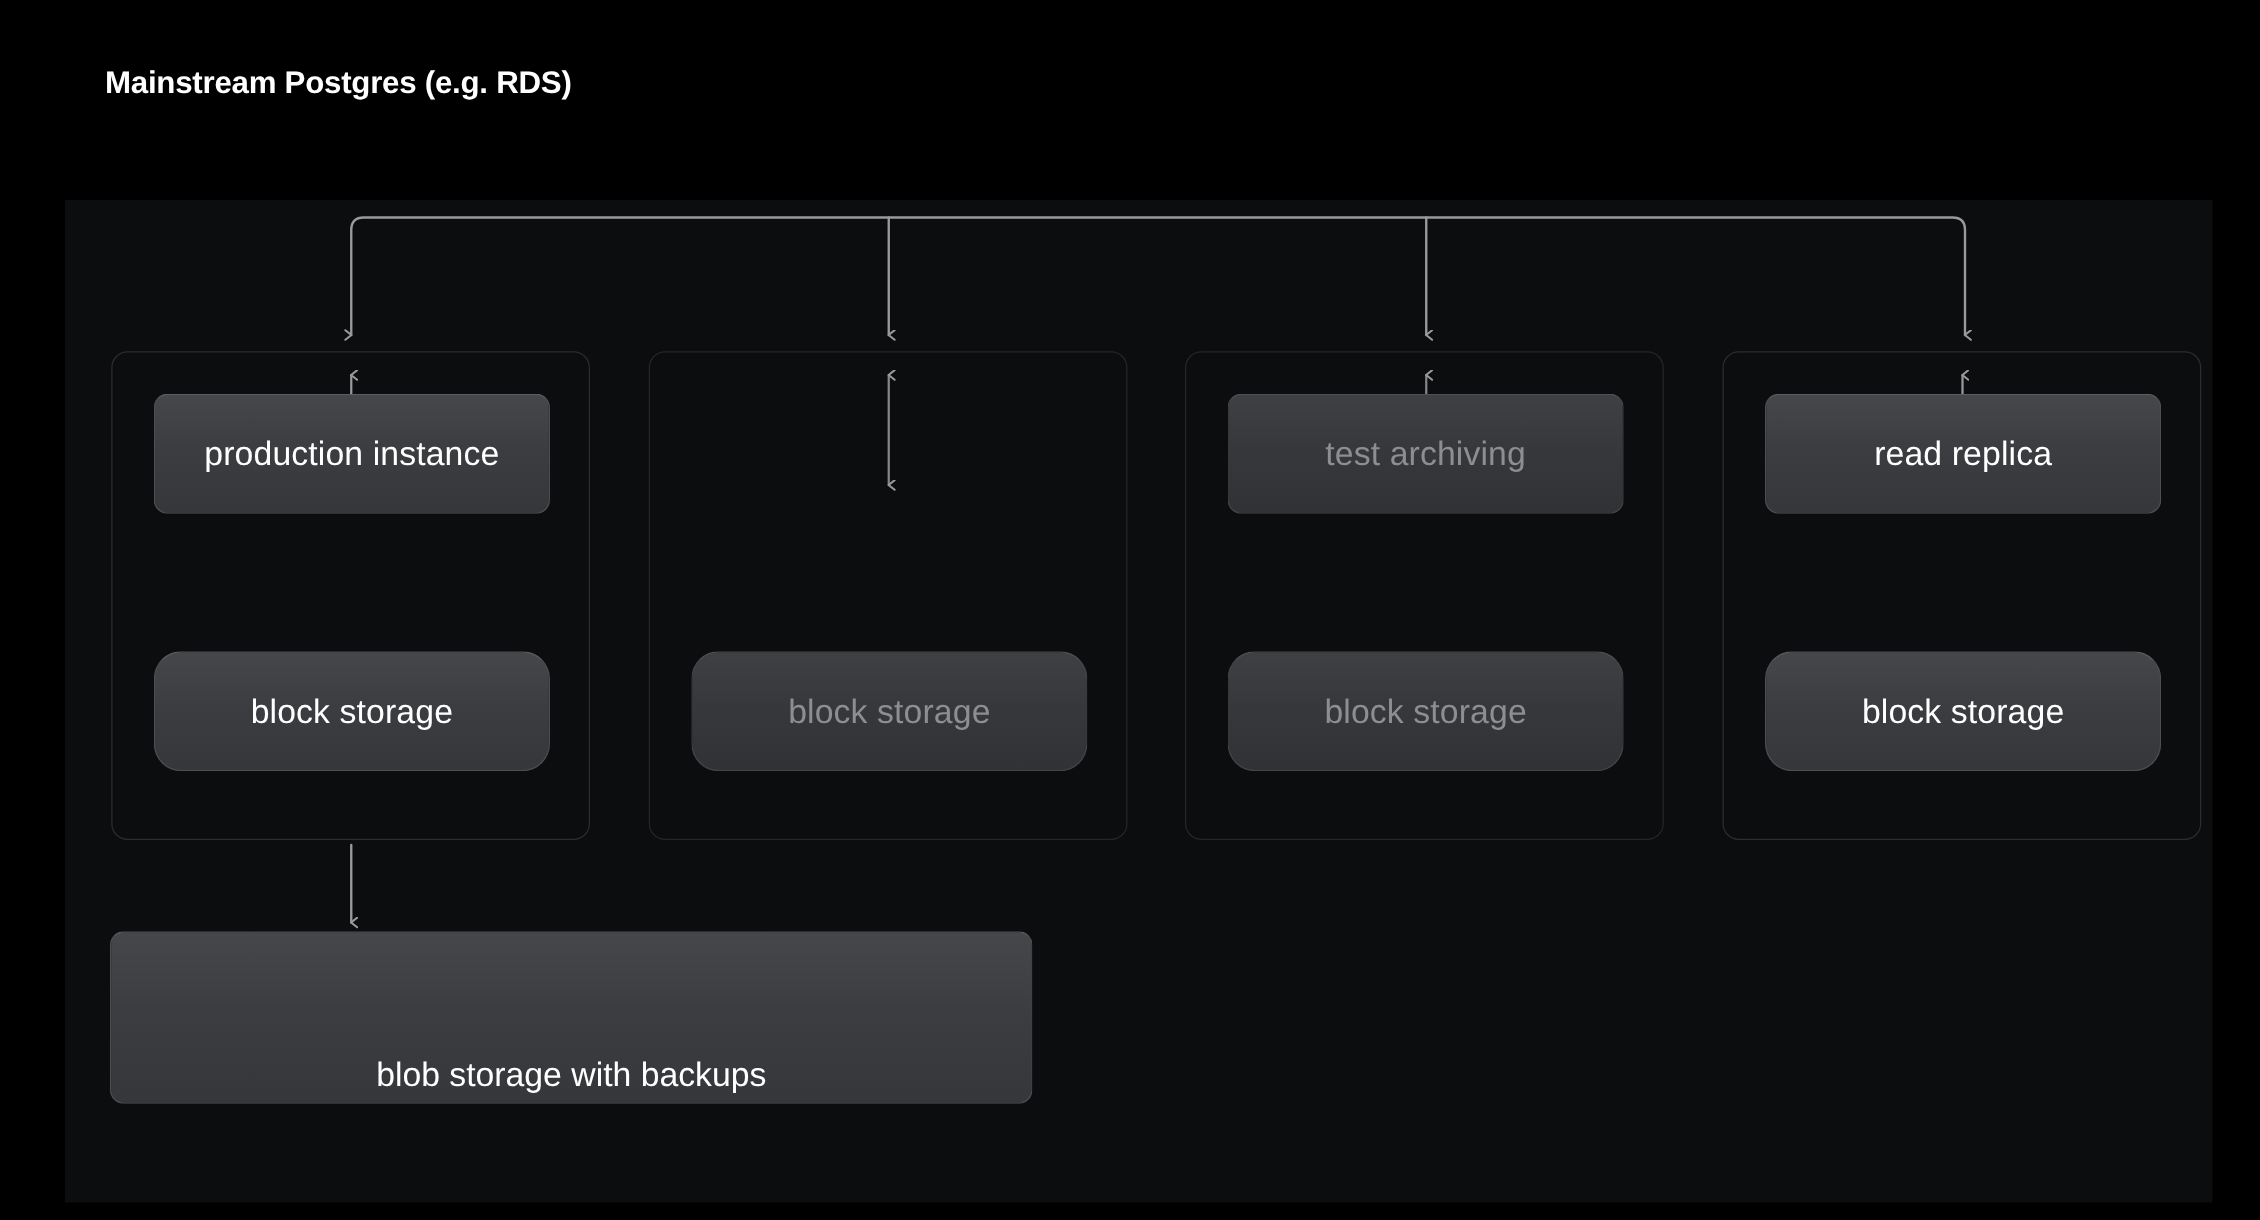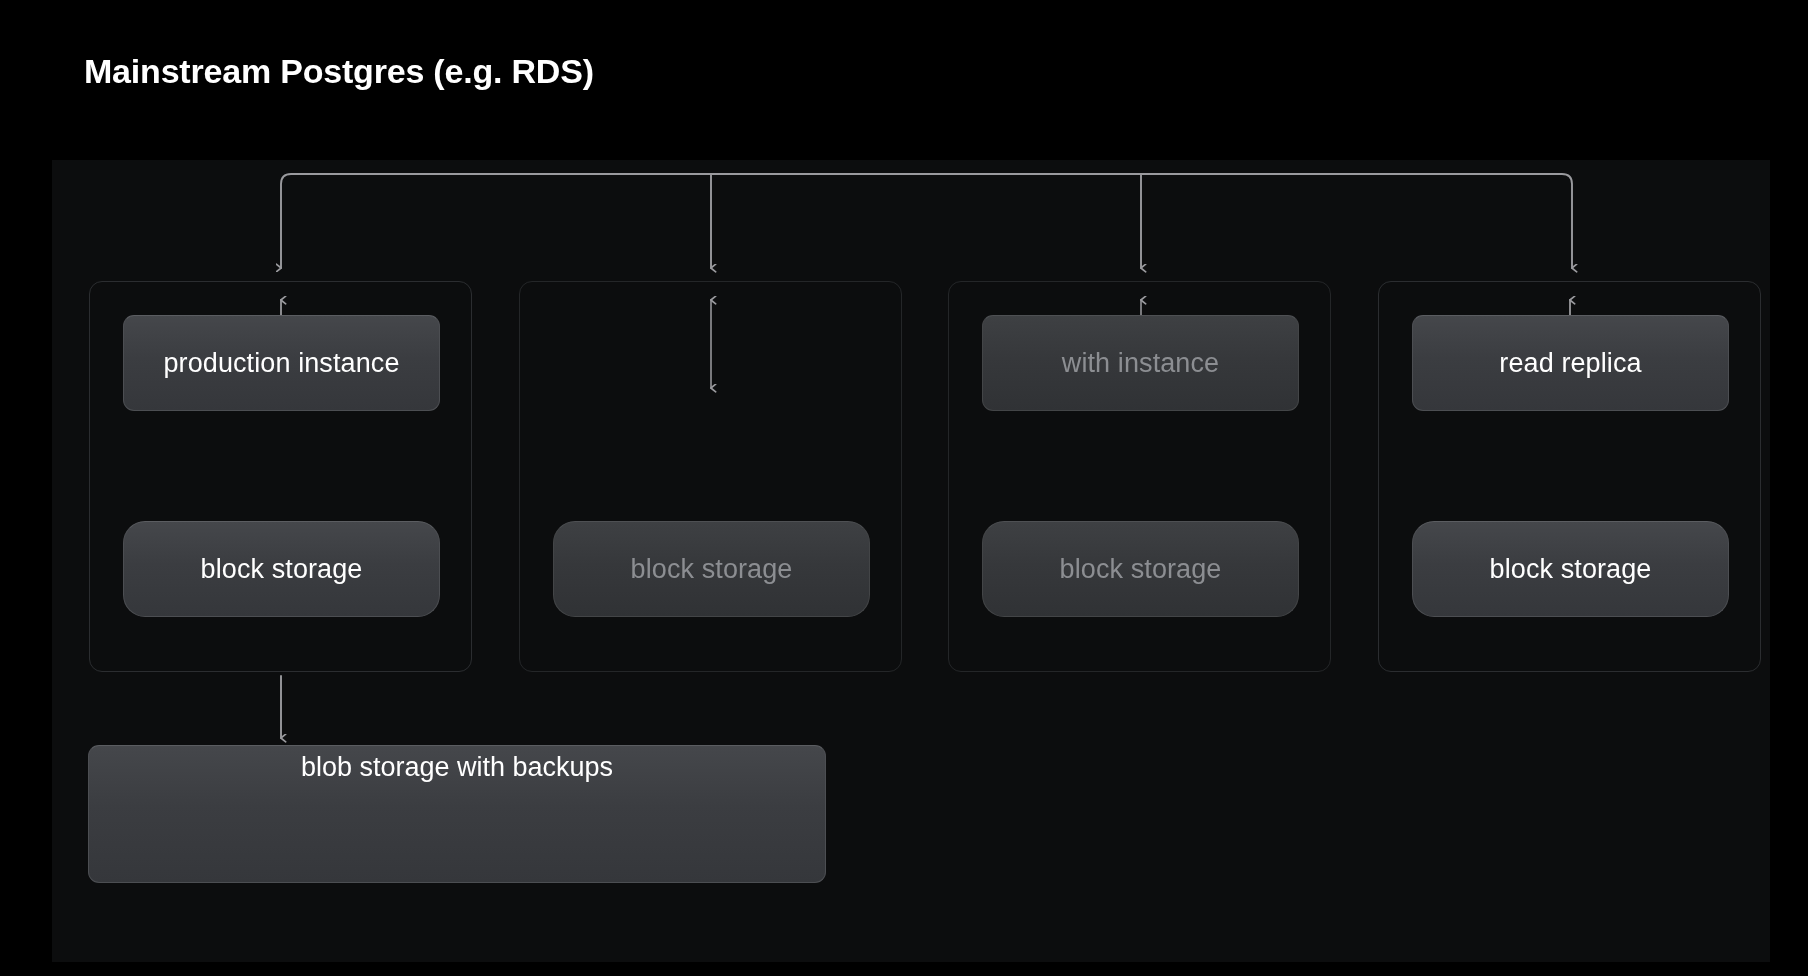--- a/index.html
+++ b/index.html
@@ -21,21 +21,21 @@
     width: 1808px;
     height: 976px;
     background: #000000;
   }
 
   
   .slide-title {
     position: absolute;
     left: 84px;
     top: 52px;
-    font-size: 34px;
+    font-size: 25px;
     font-weight: bold;
     color: #ffffff;
     letter-spacing: -0.2px;
     white-space: nowrap;
   }
 
   
   .panel {
     position: absolute;
     left: 52px;
@@ -111,21 +111,21 @@
     width: 738px;
     height: 138px;
     border-radius: 11px;
     box-sizing: border-box;
     background: linear-gradient(180deg, #45474b 0%, #3b3d41 45%, #35373b 100%);
     border: 1px solid #4c4e52;
     border-top-color: #5b5d61;
     display: flex;
     flex-direction: column;
     align-items: center;
-    justify-content: space-between;
+    justify-content: flex-end;
     color: #ffffff;
     font-size: 27px;
     line-height: 43px;
   }
   .blob-line { white-space: nowrap; }
 </style>
 </head>
 <body>
 
 <div id="slide">
@@ -176,21 +176,21 @@
     <div class="group g1">
       <div class="card top">production instance</div>
       <div class="card bottom">block storage</div>
     </div>
 
     <div class="group g2 dim">
       <div class="card bottom dim">block storage</div>
     </div>
 
     <div class="group g3 dim">
-      <div class="card top dim">with instance</div>
+      <div class="card top dim">test archiving</div>
       <div class="card bottom dim">block storage</div>
     </div>
 
     <div class="group g4">
       <div class="card top">read replica</div>
       <div class="card bottom">block storage</div>
     </div>
 
     <div class="blob-box">
       <div class="blob-line">blob storage with backups</div>

